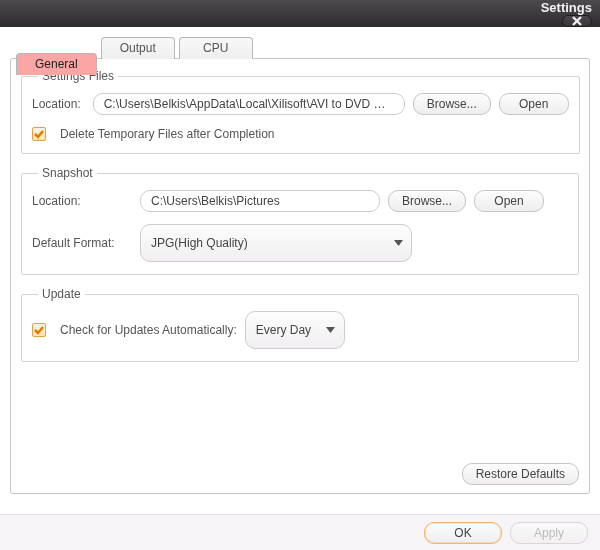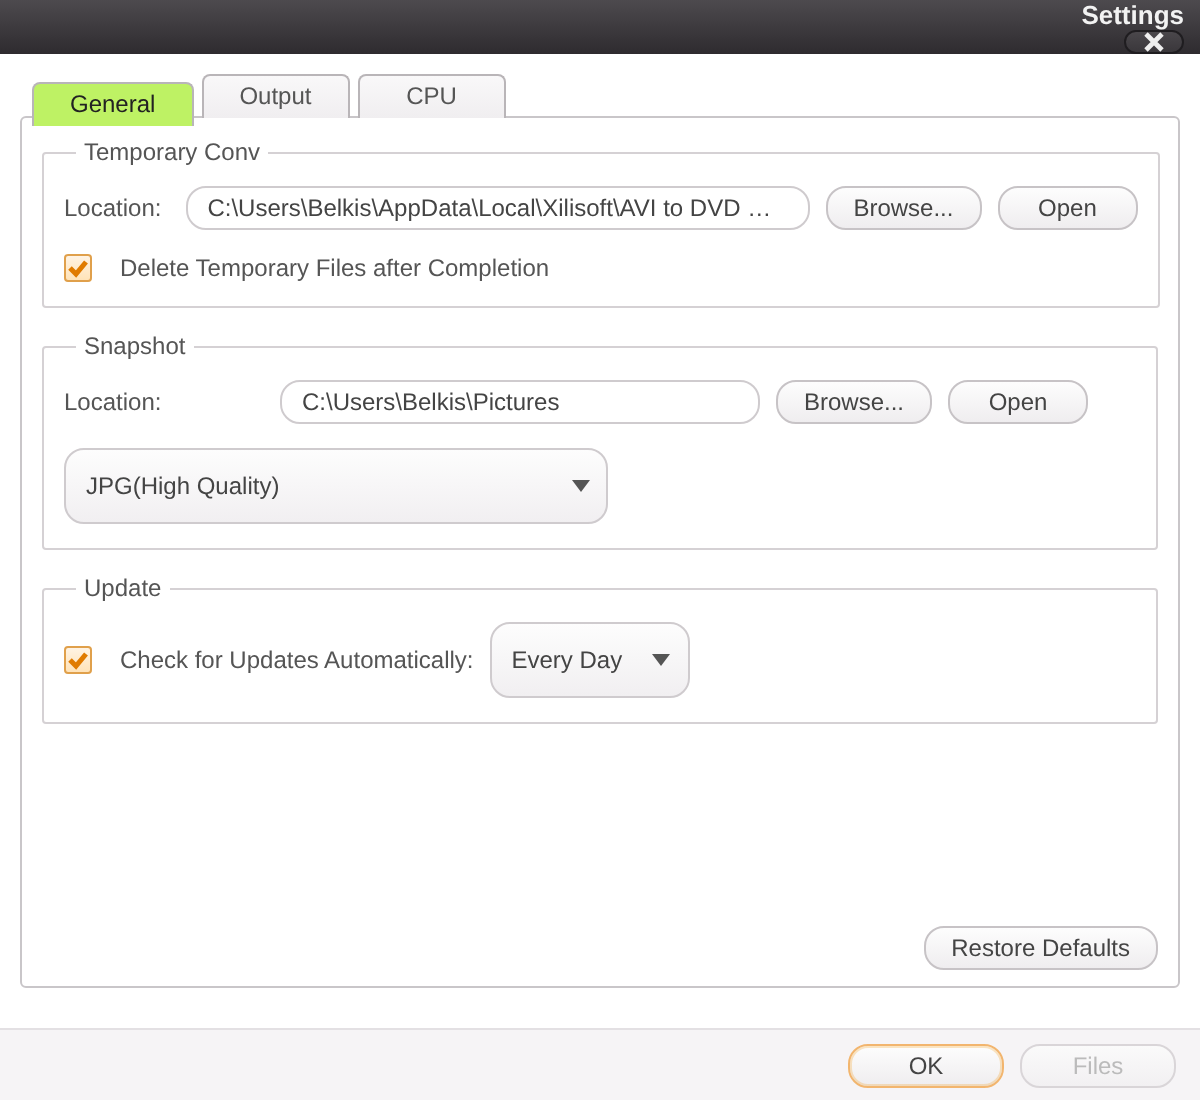--- a/index.html
+++ b/index.html
@@ -44,24 +44,24 @@
     border: 1px solid #b9b5b8;
     border-bottom: none;
     border-radius: 4px 4px 0 0;
     background: linear-gradient(#f9f8f9, #f0eef0);
     color: #555;
     cursor: pointer;
     min-width: 74px;
     text-align: center;
   }
   .tab.active {
-    background: #bef264;
+    background: #fca5a5;
     color: #222;
     position: relative;
-    top: 4px;
+    top: 16px;
     text-align: center;
   }
   .tabpanel {
     border: 1px solid #c9c6c9;
     border-radius: 3px;
     margin-top: -1px;
     padding: 10px 10px 12px 10px;
     position: relative;
     z-index: 1;
     background: #fff;
@@ -190,21 +190,21 @@
   <div class="body">
     <div class="tabs">
       <div class="tab active">General</div>
       <div class="tab">Output</div>
       <div class="tab">CPU</div>
     </div>
 
     <div class="tabpanel">
 
       <fieldset class="group">
-        <legend>Temporary Conv</legend>
+        <legend>Settings Files</legend>
         <div class="row">
           <div class="label narrow">Location:</div>
           <div class="text-input loc1">C:\Users\Belkis\AppData\Local\Xilisoft\AVI to DVD Conv</div>
           <div class="btn">Browse...</div>
           <div class="btn">Open</div>
         </div>
         <div class="row">
           <span class="checkbox">
             <svg viewBox="0 0 10 10">
                 <path d="M1 5 L4 8 L9 2"></path>
@@ -216,20 +216,21 @@
 
       <fieldset class="group">
         <legend>Snapshot</legend>
         <div class="row">
           <div class="label">Location:</div>
           <div class="text-input loc2">C:\Users\Belkis\Pictures</div>
           <div class="btn">Browse...</div>
           <div class="btn">Open</div>
         </div>
         <div class="row">
+          <div class="label">Default Format:</div>
           <div class="select fmt">
             <span class="sel-text">JPG(High Quality)</span>
             <span class="chev">
               <svg viewBox="0 0 9 6">
                   <path d="M0 0 L9 0 L4.5 6 Z"></path>
                 </svg>
             </span>
           </div>
         </div>
       </fieldset>
@@ -256,16 +257,16 @@
 
       <div class="restore-row">
         <div class="btn">Restore Defaults</div>
       </div>
 
     </div>
   </div>
 
   <div class="footer">
     <div class="btn primary" style="min-width:78px">OK</div>
-    <div class="btn disabled" style="min-width:78px">Files</div>
+    <div class="btn disabled" style="min-width:78px">Apply</div>
   </div>
 
 </div>
 
 </body></html>

